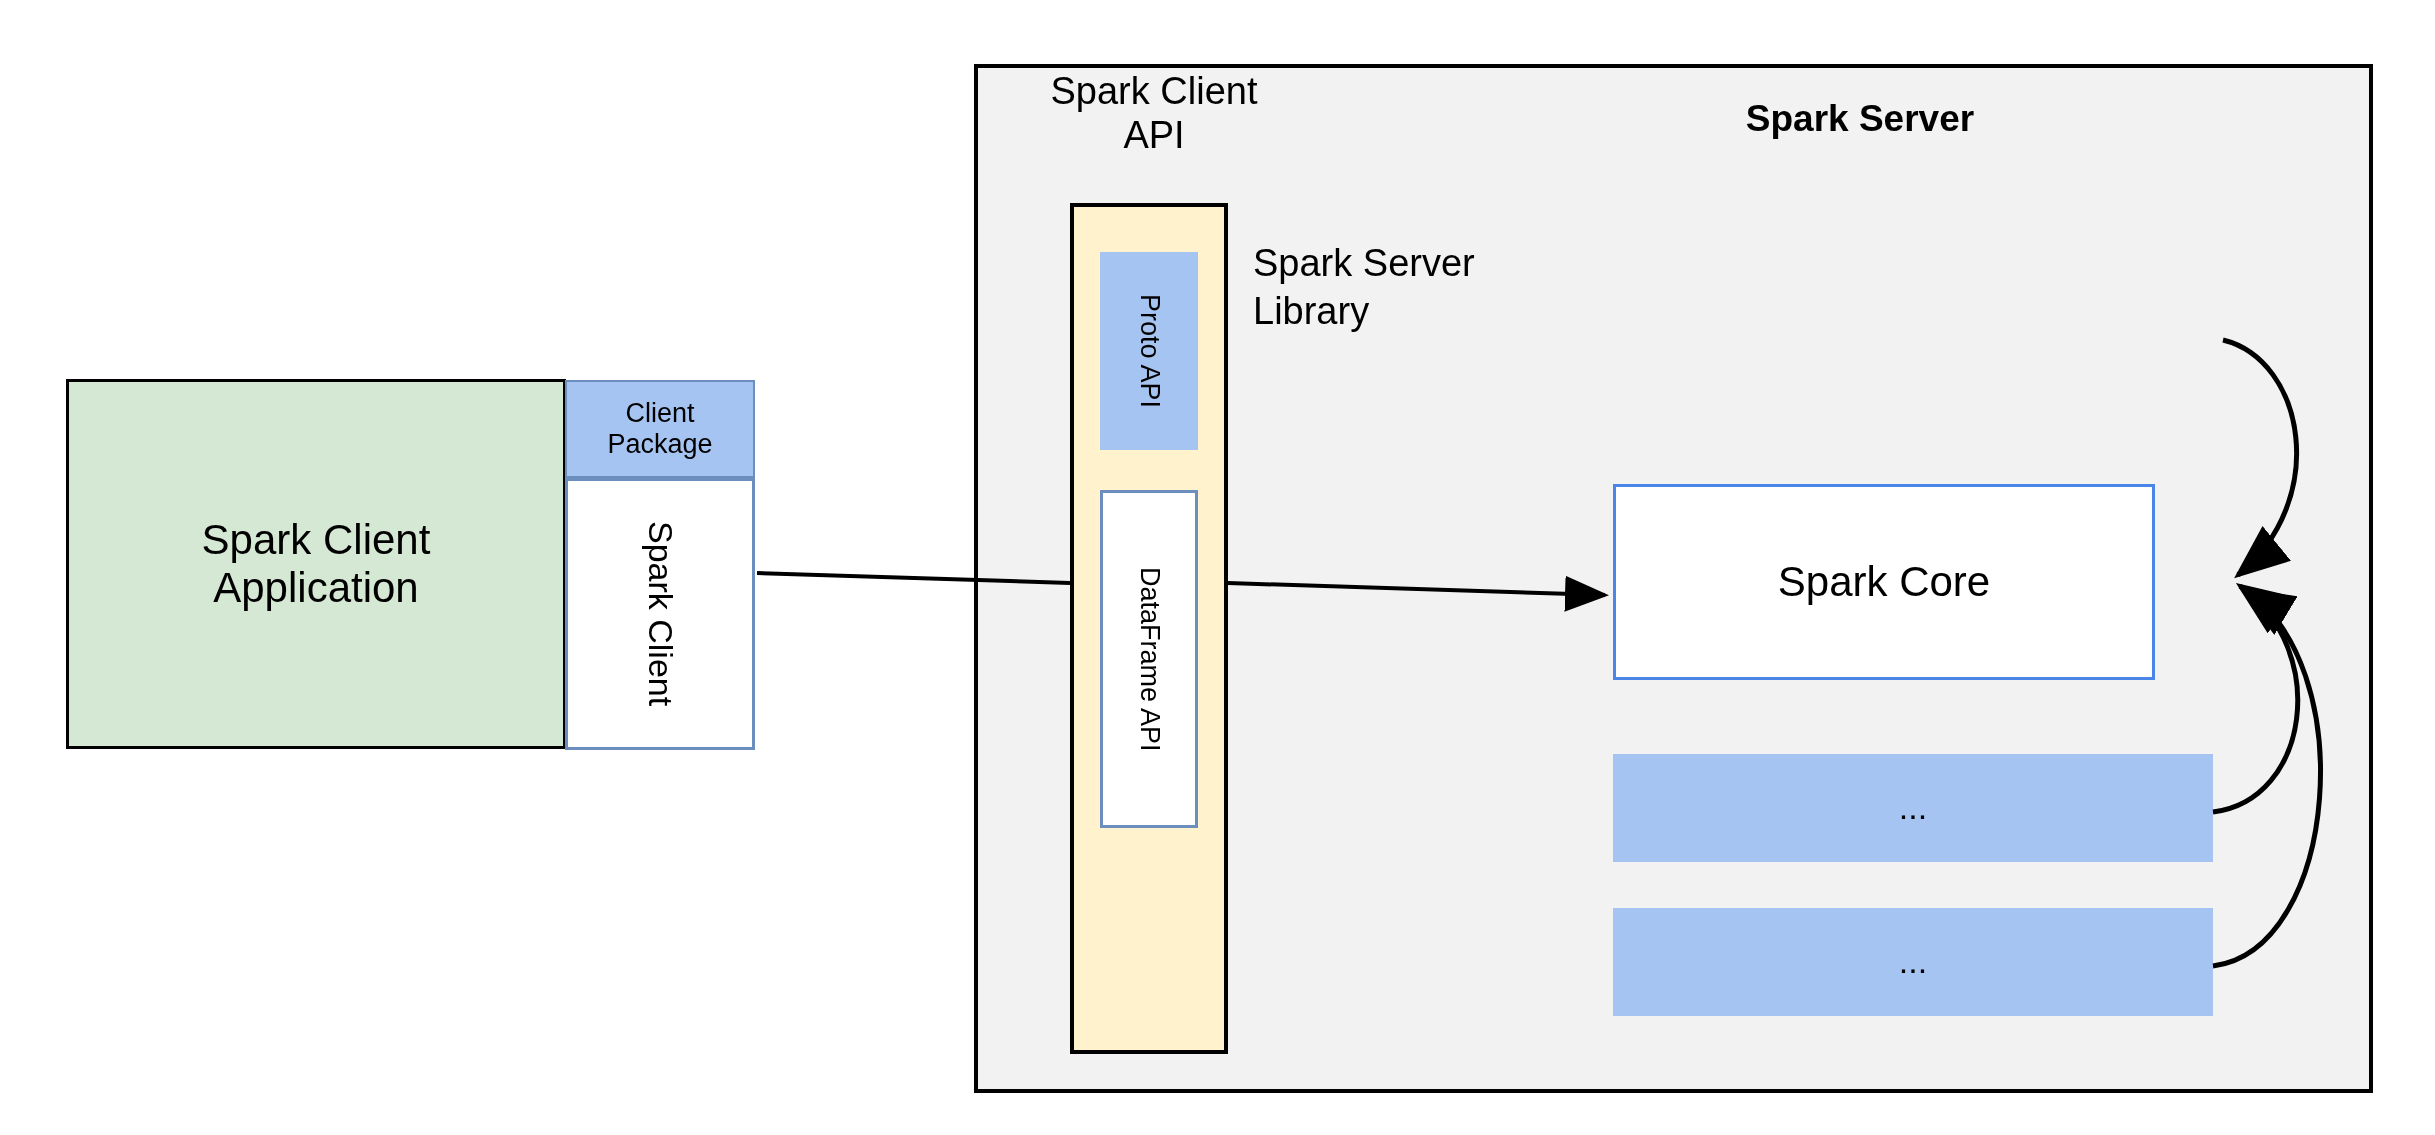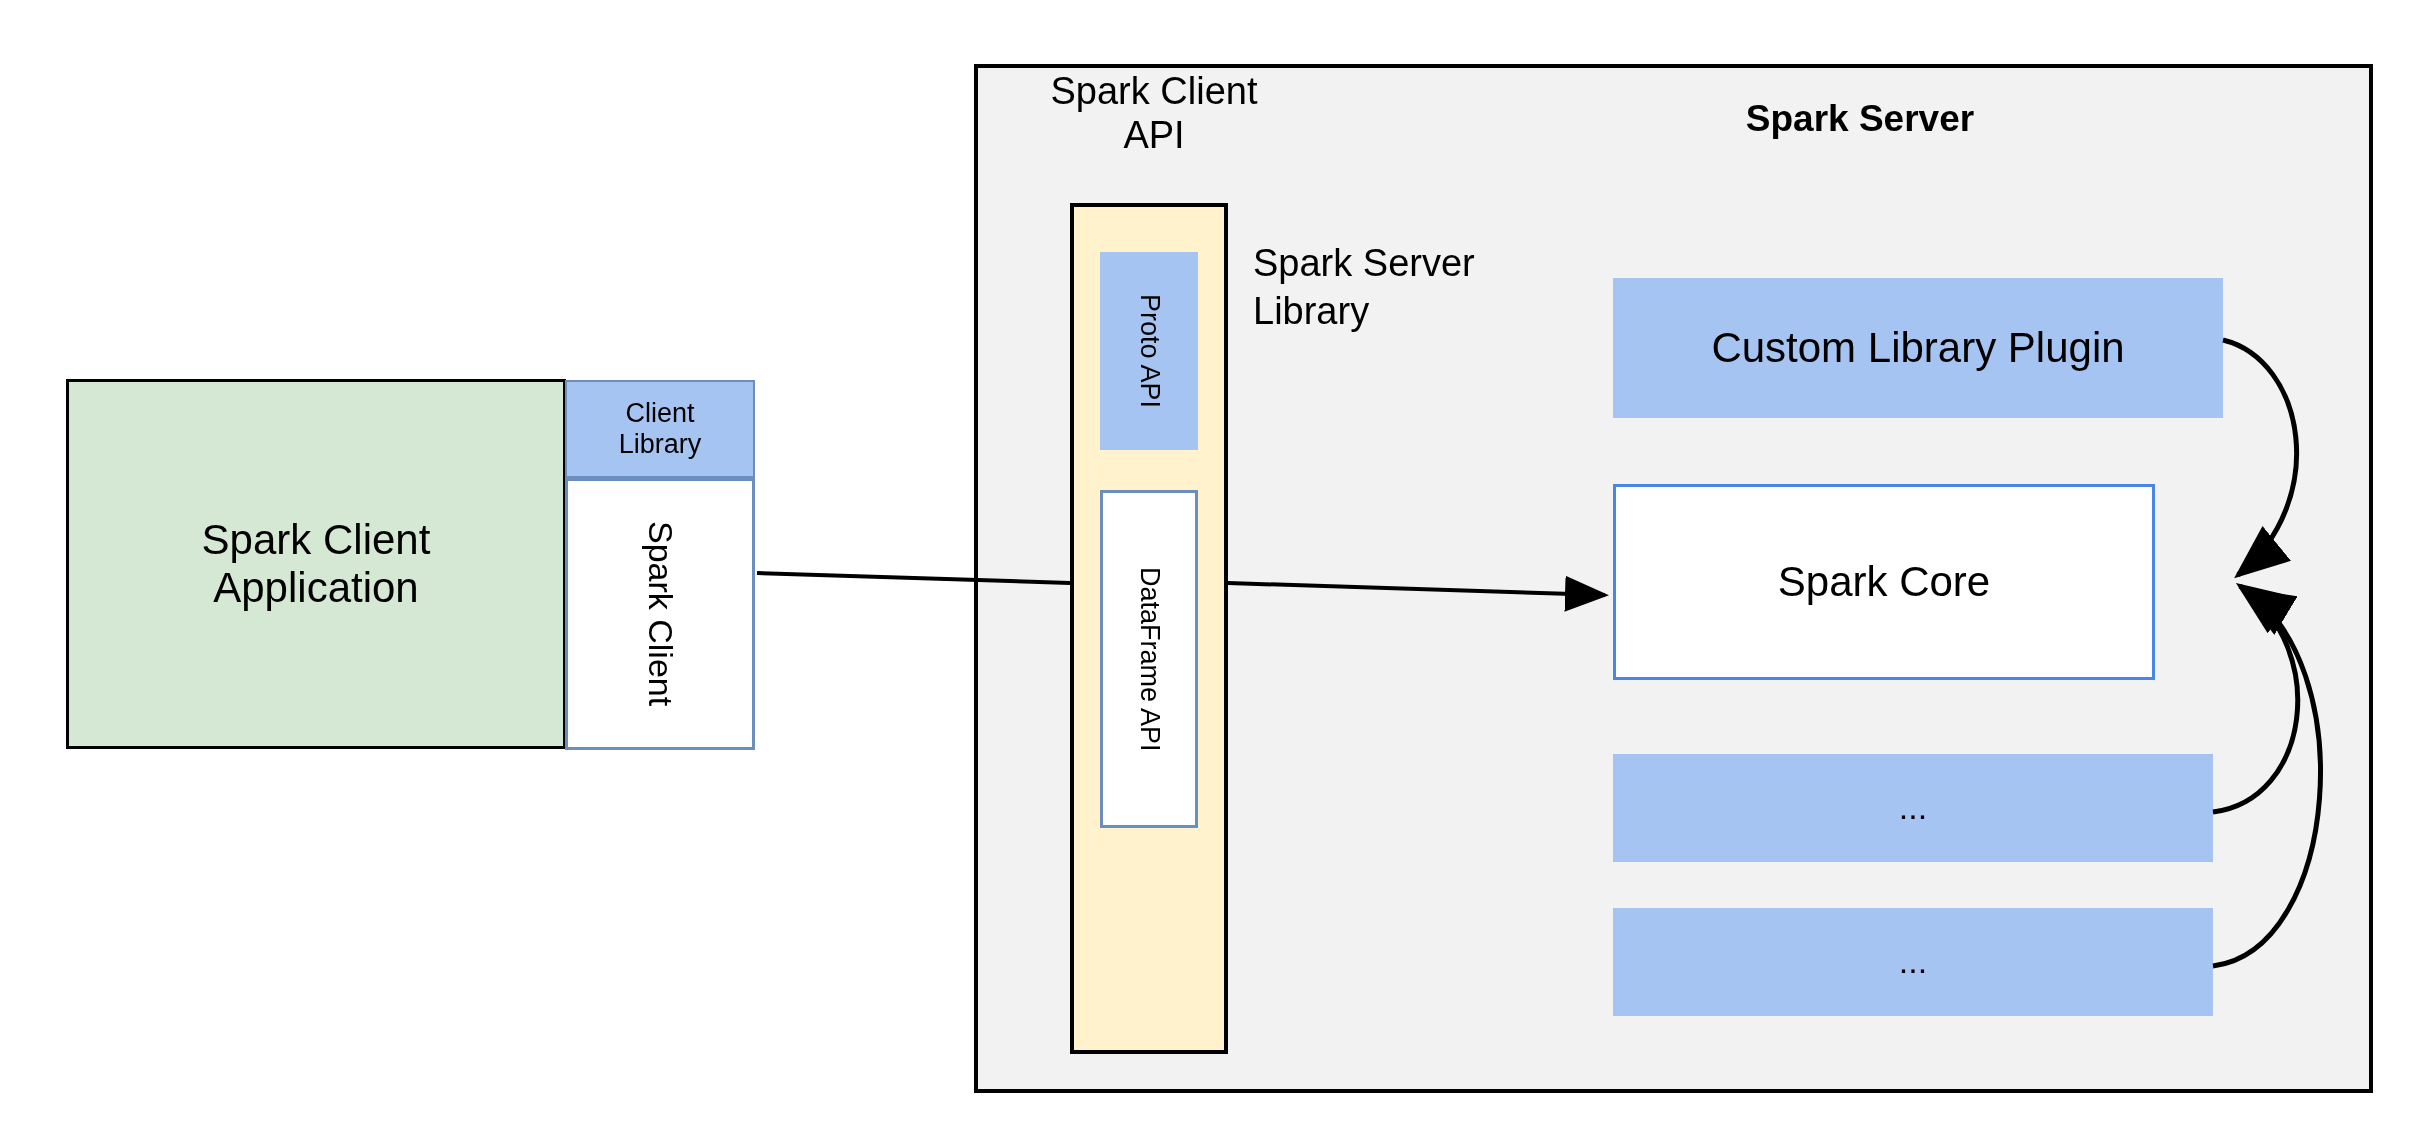--- a/index.html
+++ b/index.html
@@ -222,21 +222,21 @@
 
   <div class="box" id="spark-server-panel"></div>
 
   <div class="box" id="client-app-box">
     <span id="client-app-label">Spark Client
 Application</span>
   </div>
 
   <div class="box" id="client-package-box">
     <span id="client-package-label">Client
-Library</span>
+Package</span>
   </div>
 
   <div class="box" id="spark-client-box">
     <span id="spark-client-label">Spark Client</span>
   </div>
 
   <div class="box" id="spark-connect-api-title">Spark Client
 API</div>
 
   <div class="box" id="spark-server-title">Spark Server</div>
@@ -247,23 +247,20 @@
     <span id="proto-api-label">Proto API</span>
   </div>
 
   <div class="box" id="dataframe-api-box">
     <span id="dataframe-api-label">DataFrame API</span>
   </div>
 
   <div class="box" id="spark-server-library-label">Spark Server
 Library</div>
 
-  <div class="box" id="custom-library-plugin-box">
-    <span>Custom Library Plugin</span>
-  </div>
 
   <div class="box" id="spark-core-box">
     <span>Spark Core</span>
   </div>
 
   <div class="box" id="ellipsis-box-1">
     <span>...</span>
   </div>
 
   <div class="box" id="ellipsis-box-2">

